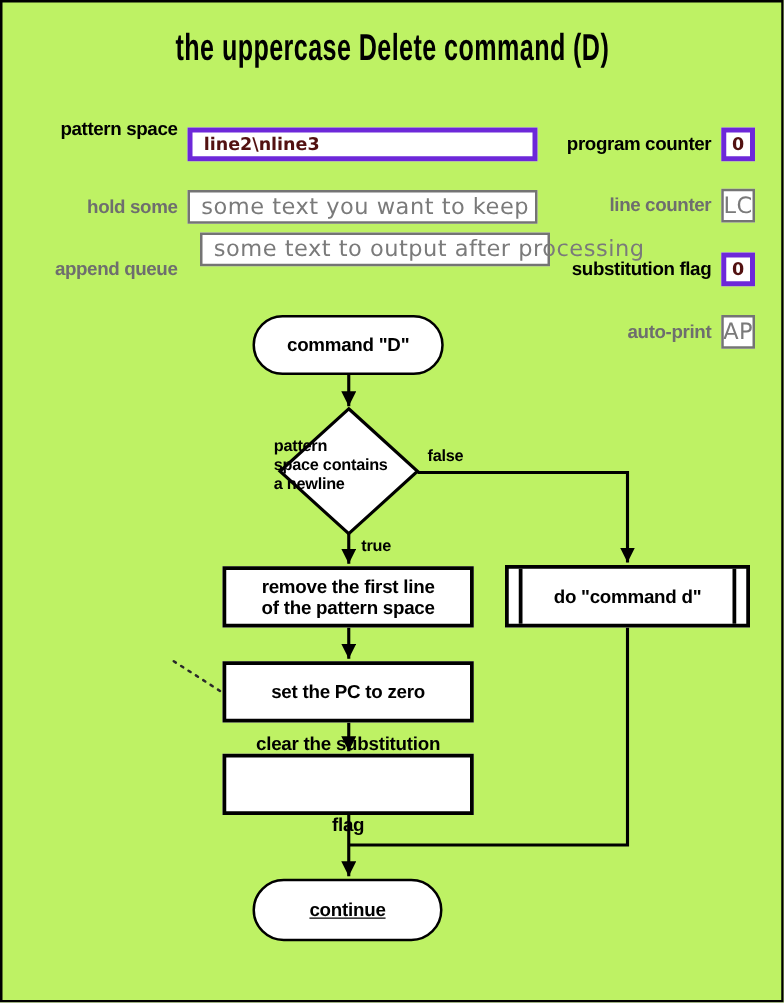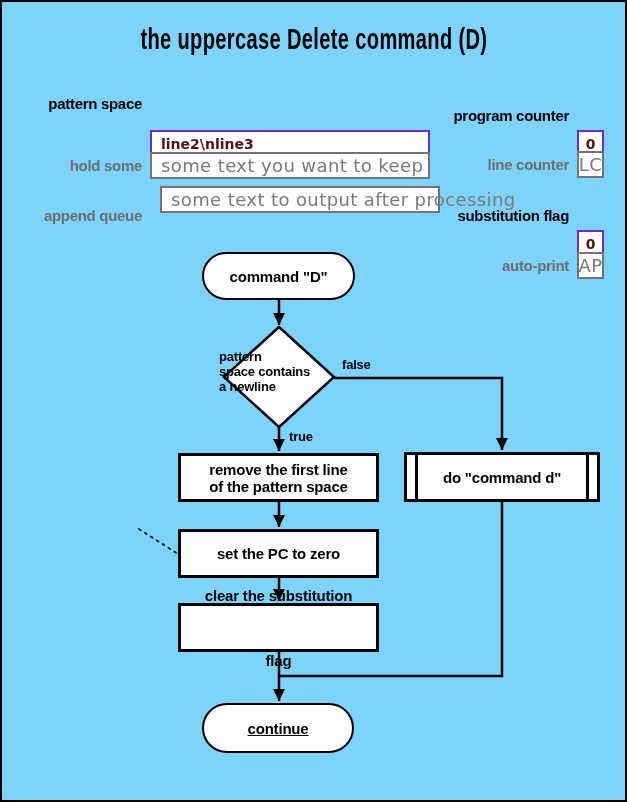--- a/index.html
+++ b/index.html
@@ -1,18 +1,18 @@
 <!DOCTYPE html>
 <html><head>
 <meta charset="utf-8">
 <style>
   html,body { margin:0; padding:0; background:#e8e8e8; }
   .page {
     position:relative; width:627px; height:802px; margin:0 auto;
-    background:#7dd3fc; border:2px solid #000; box-sizing:border-box;
+    background:#bef264; border:2px solid #000; box-sizing:border-box;
     font-family:"Liberation Sans", sans-serif; overflow:hidden;
   }
   
   .title-wrap { position:absolute; top:20px; left:0; width:100%; text-align:center; }
   .title-wrap span {
     display:inline-block; font-weight:bold; font-size:30px; color:#000;
     transform:scaleX(0.67); transform-origin:center; white-space:nowrap;
     letter-spacing:0.5px;
   }
   
@@ -21,21 +21,21 @@
     font-size:15px; letter-spacing:-0.3px; text-align:right; white-space:nowrap;
   }
   .reg-label.black { color:#000; }
   .reg-label.gray  { color:#6e6e6e; }
   .reg-box {
     position:absolute; box-sizing:border-box; background:#fff;
     display:flex; align-items:center;
   }
   .reg-box.wide  { left:148px; width:280px; height:27px; padding-left:9px; }
   .reg-box.small { left:575px; width:27px;  height:27px; justify-content:center; padding:0; }
-  .reg-box.black { border:2px solid #6d28d9;margin-top:28px; }
+  .reg-box.black { border:4px solid #6d28d9; }
   .reg-box.gray  { border:2px solid #747474; }
   .reg-value-active {
     font-family:"DejaVu Sans", sans-serif; font-weight:bold; font-size:14px; color:#521111;
   }
   .reg-value-muted {
     font-family:"DejaVu Sans", sans-serif; font-size:18px; color:#7a7a7a; letter-spacing:0.4px;
     white-space:nowrap;
   }
   
   .node {

